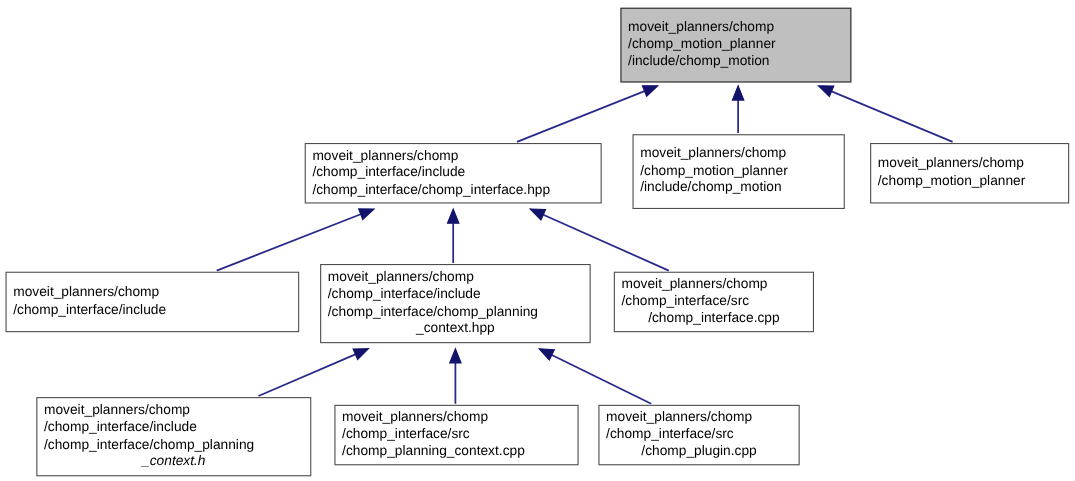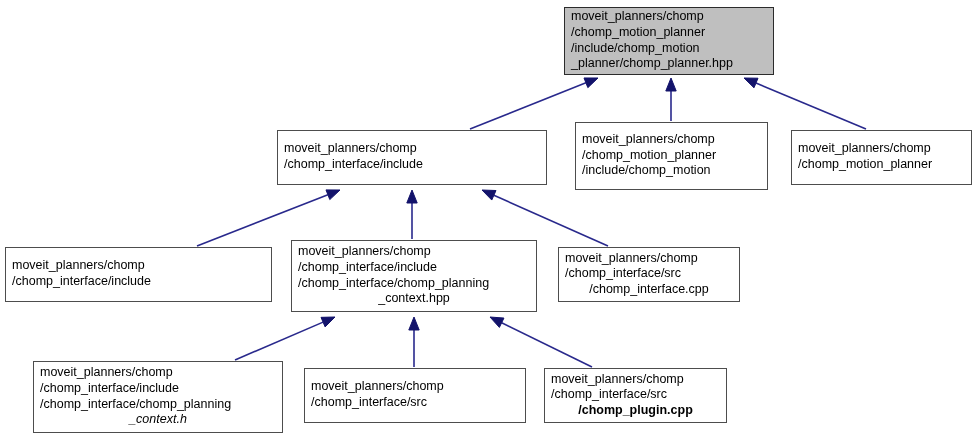--- a/index.html
+++ b/index.html
@@ -59,24 +59,24 @@
       <line x1="608" y1="246" x2="493.87955013206334" y2="195.27980005869483"></line>
       <polygon points="482,190 495.99147015554126,190.5279800058695 491.7676301085854,200.03162011152017"></polygon>
       <line x1="235" y1="360" x2="323.05730056145956" y2="322.1353607585724"></line>
       <polygon points="335,317 325.11144486488854,326.9124405339886 321.0031562580306,317.3582809831562"></polygon>
       <line x1="414" y1="367" x2="414" y2="330"></line>
       <polygon points="414,317 419.2,330 408.8,330"></polygon>
       <line x1="592" y1="367" x2="501.67296939545076" y2="322.7220438212994"></line>
       <polygon points="490,317 503.9617869239705,318.0528560631191 499.384151866931,327.39123157947967"></polygon>
     </svg>
   <div id="node-layer">
-      <div class="node root" style="left: 564px; top: 7px; width: 210px; height: 68px;"><span class="ln">moveit_planners/chomp</span><span class="ln">/chomp_motion_planner</span><span class="ln">/include/chomp_motion</span><span class="ln">_planner/chomp_planner.hpp</span></div>
-      <div class="node" style="left: 277px; top: 130px; width: 270px; height: 55px;"><span class="ln">moveit_planners/chomp</span><span class="ln">/chomp_interface/include</span></div>
+      <div class="node root" style="left: 564px; top: 7px; width: 210px; height: 68px;"><span class="ln">moveit_planners/chomp</span><span class="ln">/chomp_motion_planner</span><span class="ln">/include/chomp_motion</span></div>
+      <div class="node" style="left: 277px; top: 130px; width: 270px; height: 55px;"><span class="ln">moveit_planners/chomp</span><span class="ln">/chomp_interface/include</span><span class="ln">/chomp_interface/chomp_interface.hpp</span></div>
       <div class="node" style="left: 575px; top: 122px; width: 193px; height: 68px;"><span class="ln">moveit_planners/chomp</span><span class="ln">/chomp_motion_planner</span><span class="ln">/include/chomp_motion</span></div>
       <div class="node" style="left: 791px; top: 130px; width: 181px; height: 55px;"><span class="ln">moveit_planners/chomp</span><span class="ln">/chomp_motion_planner</span></div>
       <div class="node" style="left: 5px; top: 247px; width: 267px; height: 55px;"><span class="ln">moveit_planners/chomp</span><span class="ln">/chomp_interface/include</span></div>
       <div class="node" style="left: 291px; top: 240px; width: 246px; height: 72px;"><span class="ln">moveit_planners/chomp</span><span class="ln">/chomp_interface/include</span><span class="ln">/chomp_interface/chomp_planning</span><span class="ln" style="align-self: center;">_context.hpp</span></div>
       <div class="node" style="left: 558px; top: 247px; width: 182px; height: 55px;"><span class="ln">moveit_planners/chomp</span><span class="ln">/chomp_interface/src</span><span class="ln" style="align-self: center;">/chomp_interface.cpp</span></div>
       <div class="node" style="left: 33px; top: 361px; width: 250px; height: 72px;"><span class="ln">moveit_planners/chomp</span><span class="ln">/chomp_interface/include</span><span class="ln">/chomp_interface/chomp_planning</span><span class="ln" style="align-self: center; font-style: italic;">_context.h</span></div>
-      <div class="node" style="left: 304px; top: 368px; width: 222px; height: 55px;"><span class="ln">moveit_planners/chomp</span><span class="ln">/chomp_interface/src</span></div>
-      <div class="node" style="left: 544px; top: 368px; width: 183px; height: 55px;"><span class="ln">moveit_planners/chomp</span><span class="ln">/chomp_interface/src</span><span class="ln" style="align-self: center; font-weight: bold;">/chomp_plugin.cpp</span></div>
+      <div class="node" style="left: 304px; top: 368px; width: 222px; height: 55px;"><span class="ln">moveit_planners/chomp</span><span class="ln">/chomp_interface/src</span><span class="ln">/chomp_planning_context.cpp</span></div>
+      <div class="node" style="left: 544px; top: 368px; width: 183px; height: 55px;"><span class="ln">moveit_planners/chomp</span><span class="ln">/chomp_interface/src</span><span class="ln" style="align-self: center;">/chomp_plugin.cpp</span></div>
     </div>
 </div>
 
 </body></html>

